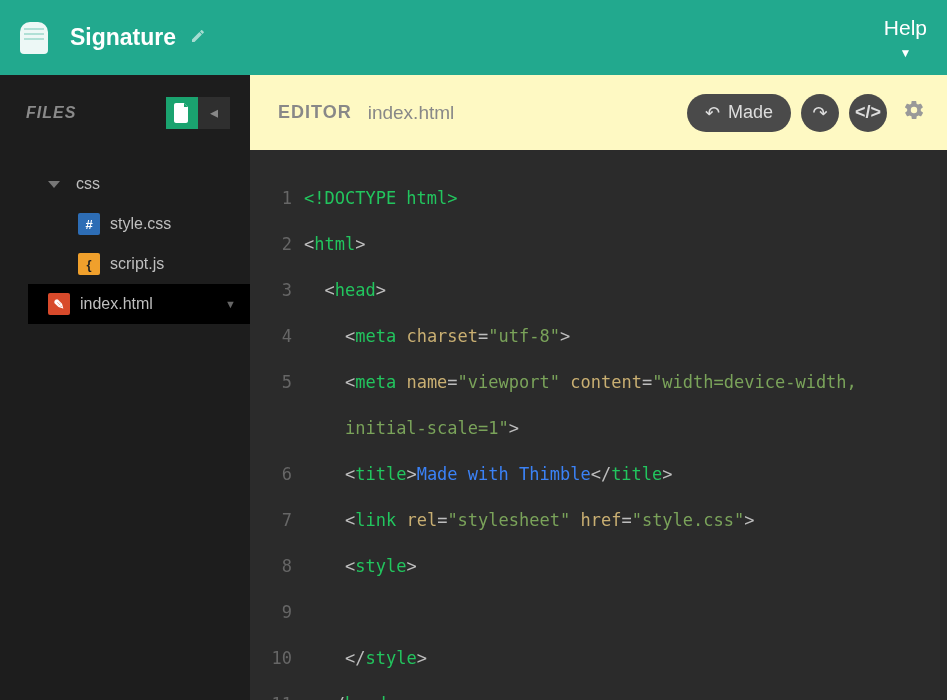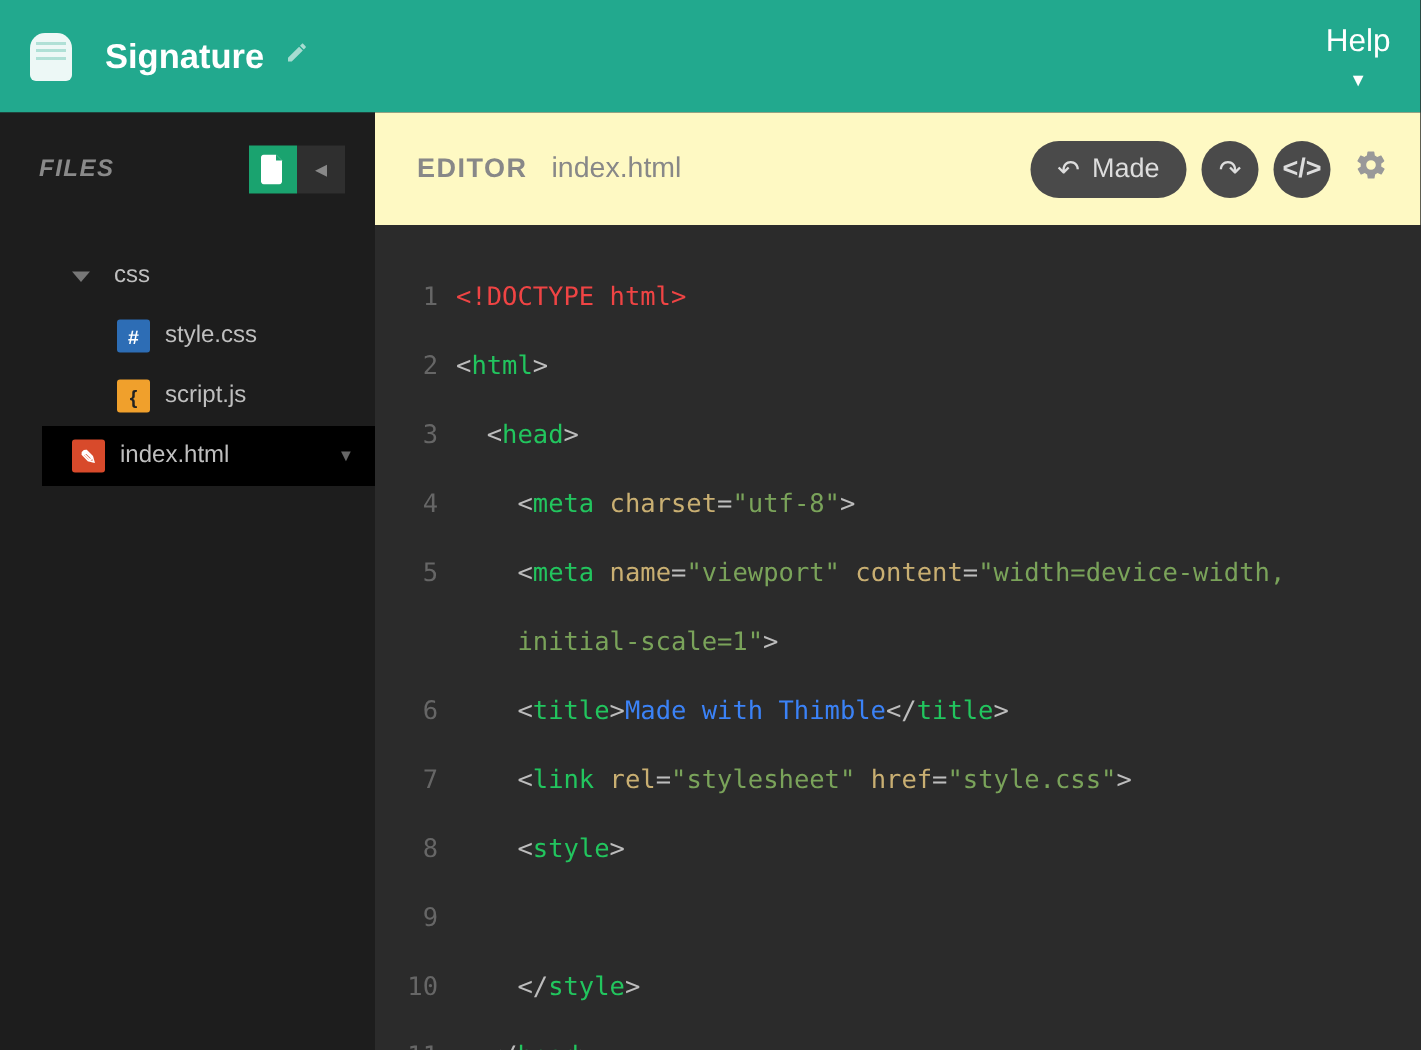--- a/index.html
+++ b/index.html
@@ -87,21 +87,21 @@
   font-size: 17px;
   line-height: 23px;
   overflow:auto;
   padding-top: 14px;
   white-space: pre;
 }
 .code-line { display:flex; }
 .gutter { width:54px; text-align:right; color:#666; padding-right:12px; user-select:none; flex-shrink:0;}
 .src { flex:1; color:#bdbdbd; padding-right:10px;}
 
-.c-doctype{color:#ef4444;text-align:right;}
+.c-doctype{color:#22c55e;text-align:right;}
 .c-tag{color:#22c55e;}
 .c-attr{color:#c9af72;text-align:right;}
 .c-str{color:#7aa35a;}
 .c-punc{color:#bdbdbd;}
 .c-text{color:#3b82f6;}
 </style>
 </head>
 <body>
 
 <div class="topbar">

